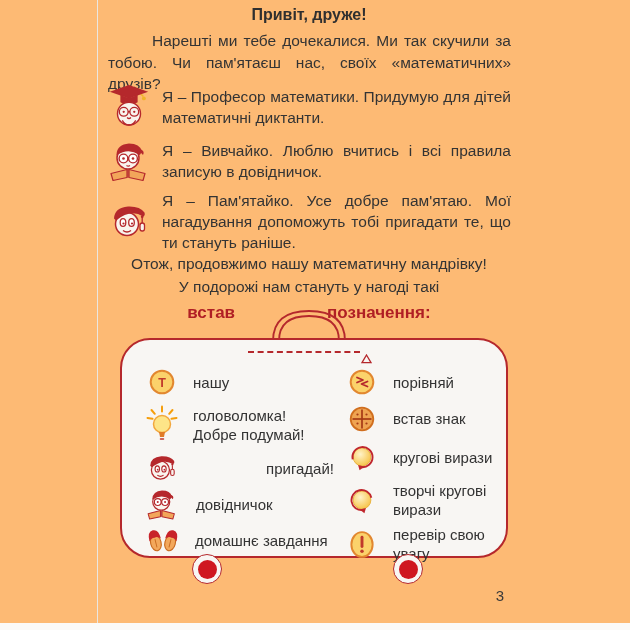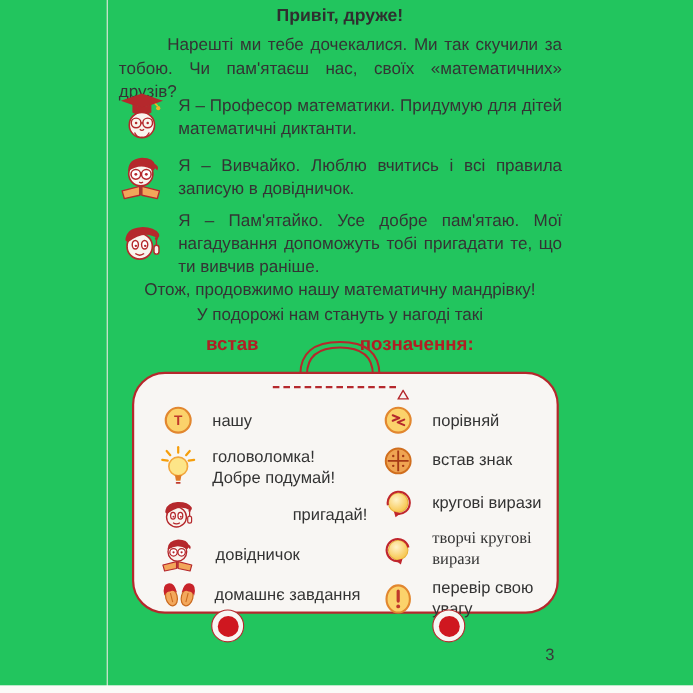--- a/index.html
+++ b/index.html
@@ -1,18 +1,18 @@
 <!DOCTYPE html>
 <html lang="uk"><head>
 <meta charset="utf-8">
 <style>
   html,body{margin:0;padding:0;}
   .page{
     position:relative;width:630px;height:630px;
-    background:#22c55e;overflow:hidden;
+    background:#fdba74;overflow:hidden;
     font-family:"Liberation Sans",sans-serif;color:#333;
   }
   .page-edge{position:absolute;left:97px;top:0;bottom:0;width:1px;background:#eae6e1;}
   .page-bottom-edge{position:absolute;left:0;right:0;bottom:0;height:7px;background:#fbfaf8;}
 
   .title{position:absolute;left:108px;top:6px;width:402px;text-align:center;
     font-size:16px;font-weight:bold;color:#2f2f2f;}
   .intro{position:absolute;left:108px;top:30px;width:403px;font-size:15.5px;
     line-height:21.5px;text-align:justify;text-indent:44px;color:#343434;}
 
@@ -37,21 +37,21 @@
 
   .col{position:absolute;display:flex;flex-direction:column;}
   .col-left{left:22px;top:24px;width:190px;}
   .col-right{left:222px;top:24px;width:158px;}
   .leg-row{display:flex;align-items:center;gap:13px;}
   .leg-icon{flex:0 0 36px;display:flex;justify-content:center;align-items:center;}
   .leg-label{font-size:15px;line-height:19px;color:#333;white-space:pre-line;}
   .rl1{min-height:36px;}.rl2{min-height:50px;}.rl3{min-height:36px;justify-content:space-between;}
   .rl4{min-height:36px;gap:16px;}.rl5{min-height:36px;}
   .rr1{min-height:36px;}.rr2{min-height:37px;}.rr3{min-height:40px;}
-  .rr4{min-height:45px;font-family:Liberation Serif, serif;}.rr5{min-height:44px;}
+  .rr4{min-height:45px;}.rr5{min-height:44px;}
 
   .wheel{position:absolute;top:554px;width:30px;height:30px;border:1.5px solid #b5282c;
     border-radius:50%;box-sizing:border-box;display:flex;align-items:center;justify-content:center;
     background:#f8f6f3;}
   .wheel-inner{width:19px;height:19px;border-radius:50%;background:#cf1720;}
   .wheel1{left:192px;}.wheel2{left:393px;}
 
   .page-num{position:absolute;left:478px;top:587px;width:26px;text-align:right;
     font-size:15px;color:#3a3a3a;}
   svg{display:block;}
@@ -115,21 +115,21 @@
         <ellipse cx="16" cy="21.5" rx="2.8" ry="3.9" fill="#fff" stroke="#b5282c" stroke-width="1.3"></ellipse>
         <ellipse cx="24.5" cy="21.5" rx="2.8" ry="3.9" fill="#fff" stroke="#b5282c" stroke-width="1.3"></ellipse>
         <circle cx="16.5" cy="22.5" r="1.1" fill="#b5282c"></circle>
         <circle cx="25" cy="22.5" r="1.1" fill="#b5282c"></circle>
         <path d="M16,29.5 Q20,32.5 24,29.5" fill="none" stroke="#b5282c" stroke-width="1.3"></path>
         <rect x="33" y="22" width="4.5" height="8" rx="2.2" fill="#f9f4ee" stroke="#b5282c" stroke-width="1.3"></rect>
         <line x1="35.2" y1="22" x2="35.2" y2="17" stroke="#b5282c" stroke-width="1.3"></line>
         <circle cx="35.2" cy="15.8" r="1.4" fill="#b5282c"></circle>
       </svg>
     </div>
-    <div class="char-text">Я – Пам'ятайко. Усе добре пам'ятаю. Мої нагадування допоможуть тобі пригадати те, що ти вивчив раніше.</div>
+    <div class="char-text">Я – Пам'ятайко. Усе добре пам'ятаю. Мої нагадування допоможуть тобі пригадати те, що ти стануть раніше.</div>
   </div>
 
   <div class="outro outro1">Отож, продовжимо нашу математичну мандрівку!</div>
   <div class="outro outro2">У подорожі нам стануть у нагоді такі</div>
 
   <div class="legend-head">
     <span>встав</span>
     <span>позначення:</span>
     <span class="handle">
       <svg width="84" height="36" viewBox="0 0 84 36">

